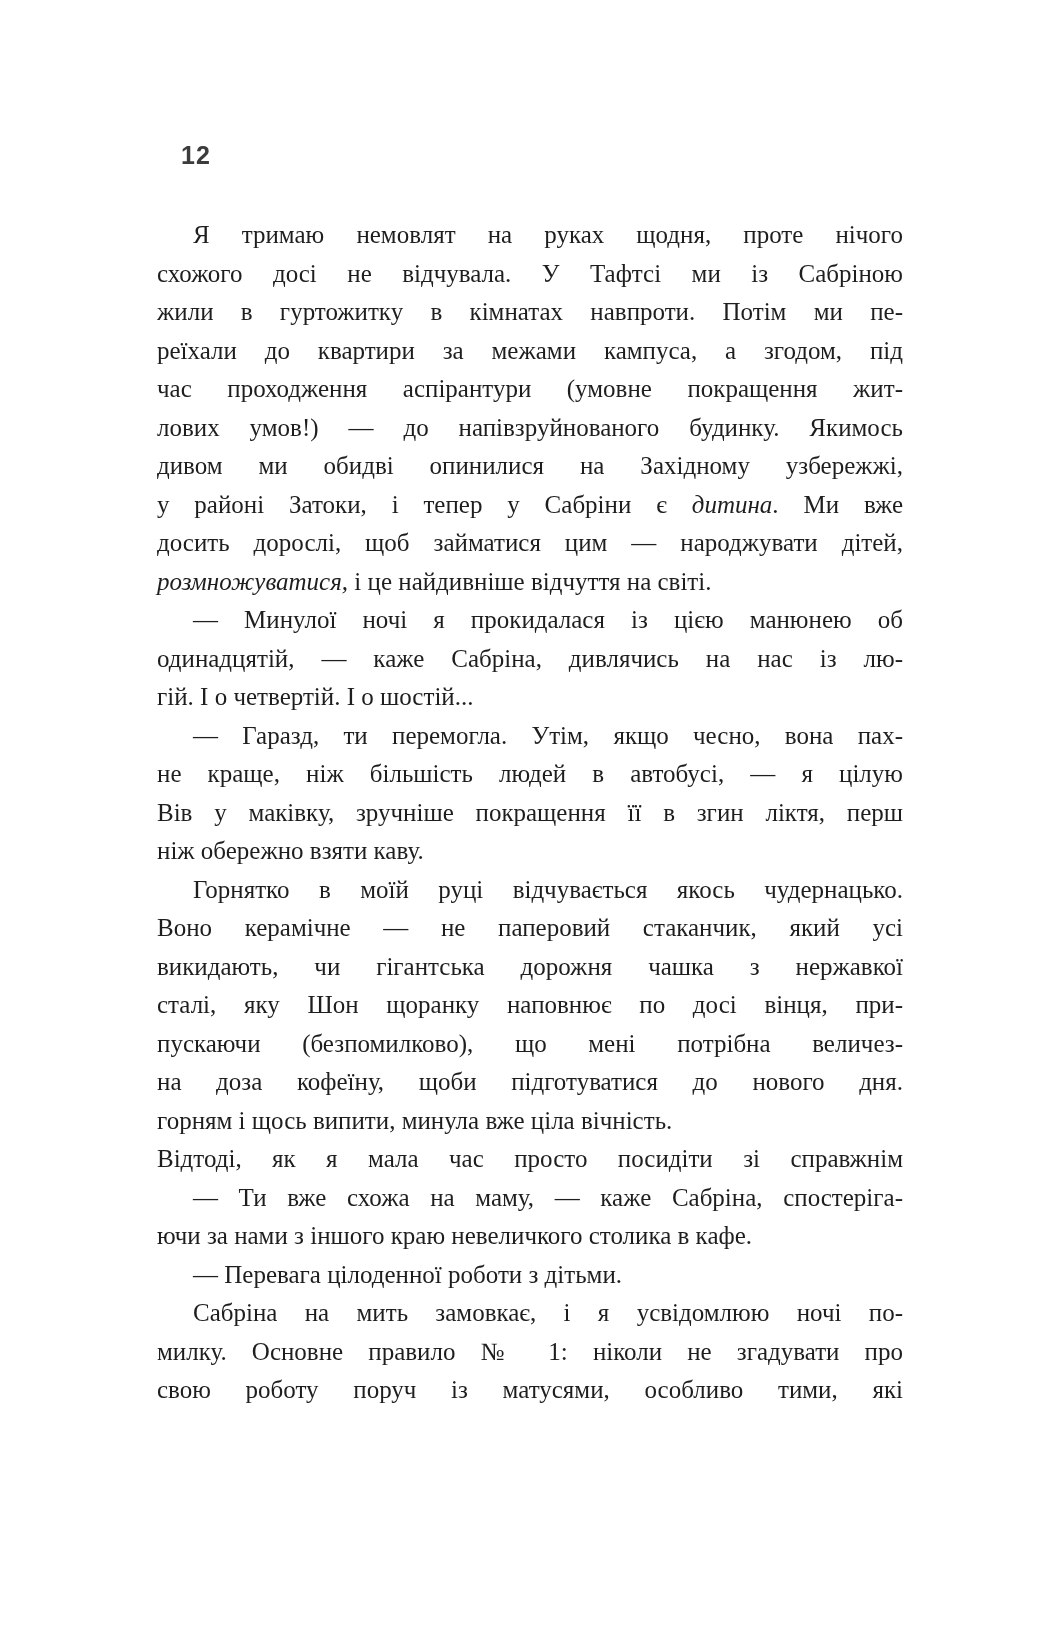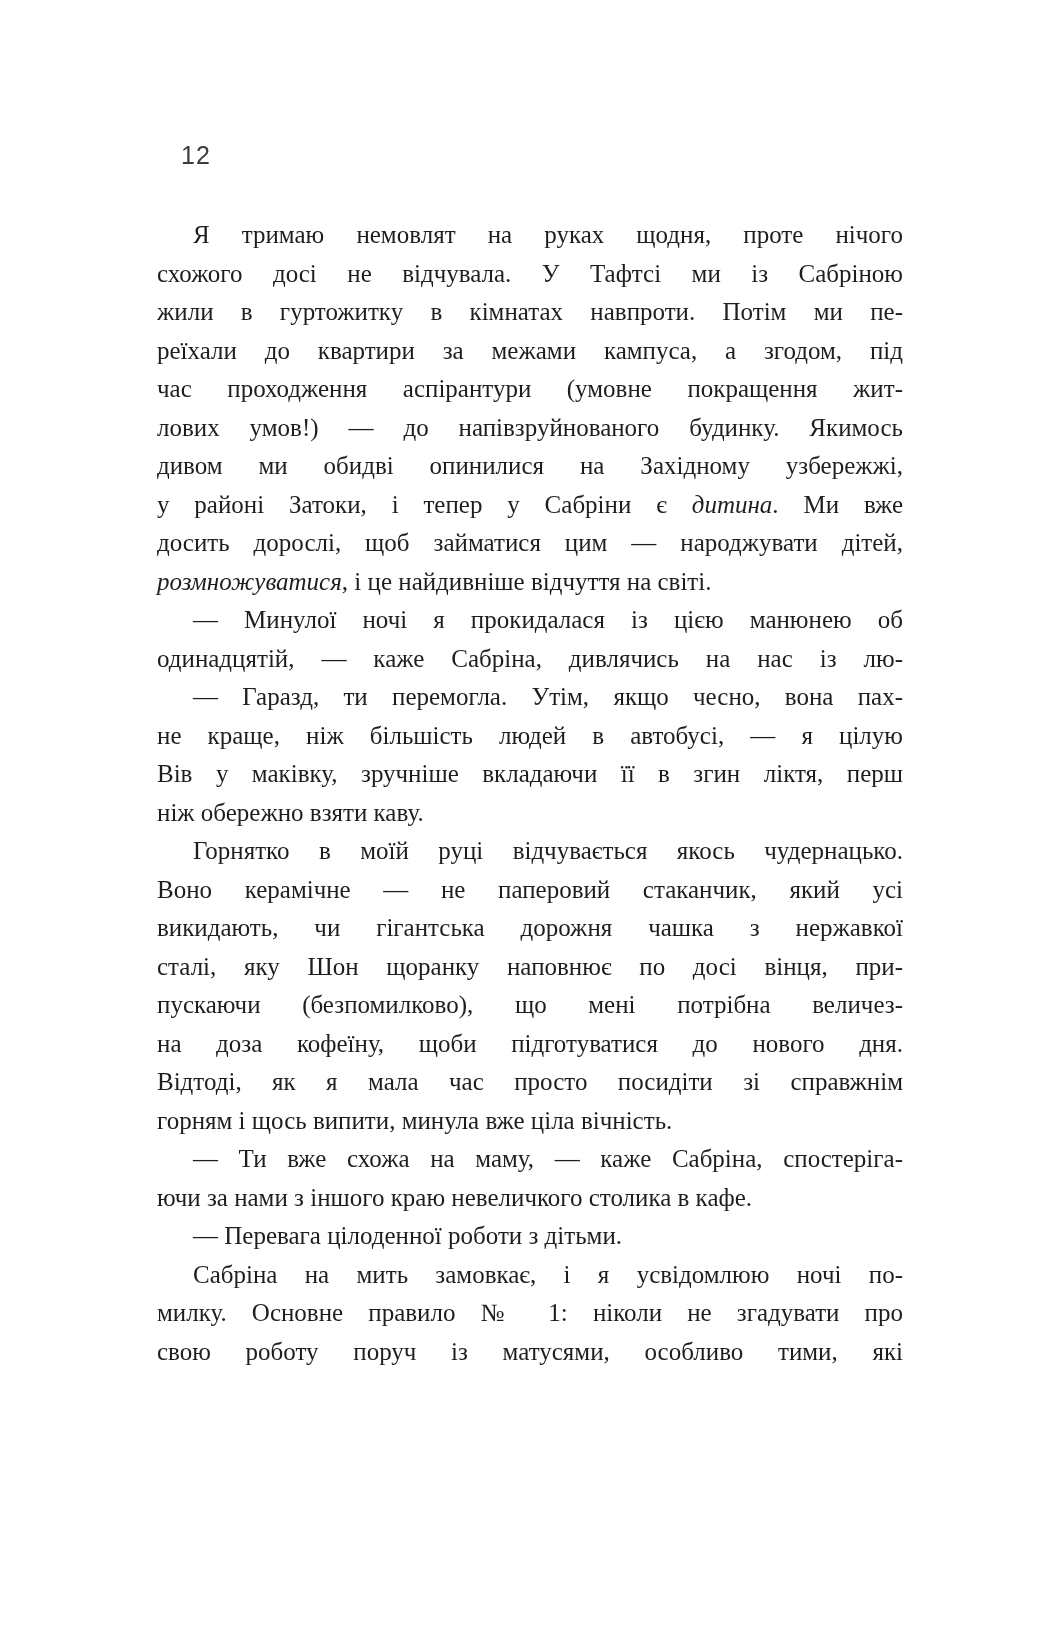--- a/index.html
+++ b/index.html
@@ -17,20 +17,21 @@
   }
   .folio {
     position: absolute;
     left: 181px;
     top: 141px;
     font-family: "Liberation Sans", sans-serif;
     font-size: 25px;
     line-height: 28px;
     letter-spacing: 1px;
     color: var(--folio-color, #3c3c3c);
+    font-weight: bold;
   }
   .text-block {
     position: absolute;
     left: 157px;
     top: 216px;
     width: 746px;
     font-size: 31px;        
     line-height: 38.5px;
     color: var(--text-color, #1e1e1e);
   }
@@ -63,32 +64,33 @@
       <div class="line"><span>жили в гуртожитку в кімнатах навпроти. Потім ми пе-</span></div>
       <div class="line"><span>реїхали до квартири за межами кампуса, а згодом, під</span></div>
       <div class="line"><span>час проходження аспірантури (умовне покращення жит-</span></div>
       <div class="line"><span>лових умов!) — до напівзруйнованого будинку. Якимось</span></div>
       <div class="line"><span>дивом ми обидві опинилися на Західному узбережжі,</span></div>
       <div class="line"><span>у районі Затоки, і тепер у Сабріни є </span><span class="seg-italic">дитина</span><span>. Ми вже</span></div>
       <div class="line"><span>досить дорослі, щоб займатися цим — народжувати дітей,</span></div>
       <div class="line no-just"><span class="seg-italic">розмножуватися,</span><span> і це найдивніше відчуття на світі.</span></div>
       <div class="line indent"><span>— Минулої ночі я прокидалася із цією манюнею об</span></div>
       <div class="line"><span>одинадцятій, — каже Сабріна, дивлячись на нас із лю-</span></div>
+      <div class="line no-just"><span>гій. І о четвертій. І о шостій...</span></div>
       <div class="line indent"><span>— Гаразд, ти перемогла. Утім, якщо чесно, вона пах-</span></div>
       <div class="line"><span>не краще, ніж більшість людей в автобусі, — я цілую</span></div>
-      <div class="line"><span>Вів у маківку, зручніше вкладаючи її в згин ліктя, перш</span></div>
+      <div class="line"><span>Вів у маківку, зручніше покращення її в згин ліктя, перш</span></div>
       <div class="line no-just"><span>ніж обережно взяти каву.</span></div>
       <div class="line indent"><span>Горнятко в моїй руці відчувається якось чудернацько.</span></div>
       <div class="line"><span>Воно керамічне — не паперовий стаканчик, який усі</span></div>
       <div class="line"><span>викидають, чи гігантська дорожня чашка з нержавкої</span></div>
       <div class="line"><span>сталі, яку Шон щоранку наповнює по досі вінця, при-</span></div>
       <div class="line"><span>пускаючи (безпомилково), що мені потрібна величез-</span></div>
       <div class="line"><span>на доза кофеїну, щоби підготуватися до нового дня.</span></div>
+      <div class="line no-just"><span>горням і щось випити, минула вже ціла вічність.</span></div>
       <div class="line"><span>Відтоді, як я мала час просто посидіти зі справжнім</span></div>
-      <div class="line no-just"><span>горням і щось випити, минула вже ціла вічність.</span></div>
       <div class="line indent"><span>— Ти вже схожа на маму, — каже Сабріна, спостеріга-</span></div>
       <div class="line no-just"><span>ючи за нами з іншого краю невеличкого столика в кафе.</span></div>
       <div class="line no-just indent"><span>— Перевага цілоденної роботи з дітьми.</span></div>
       <div class="line indent"><span>Сабріна на мить замовкає, і я усвідомлюю ночі по-</span></div>
       <div class="line"><span>милку. Основне правило № 1: ніколи не згадувати про</span></div>
       <div class="line"><span>свою роботу поруч із матусями, особливо тими, які</span></div>
     </div>
 </div>
 
 </body></html>

